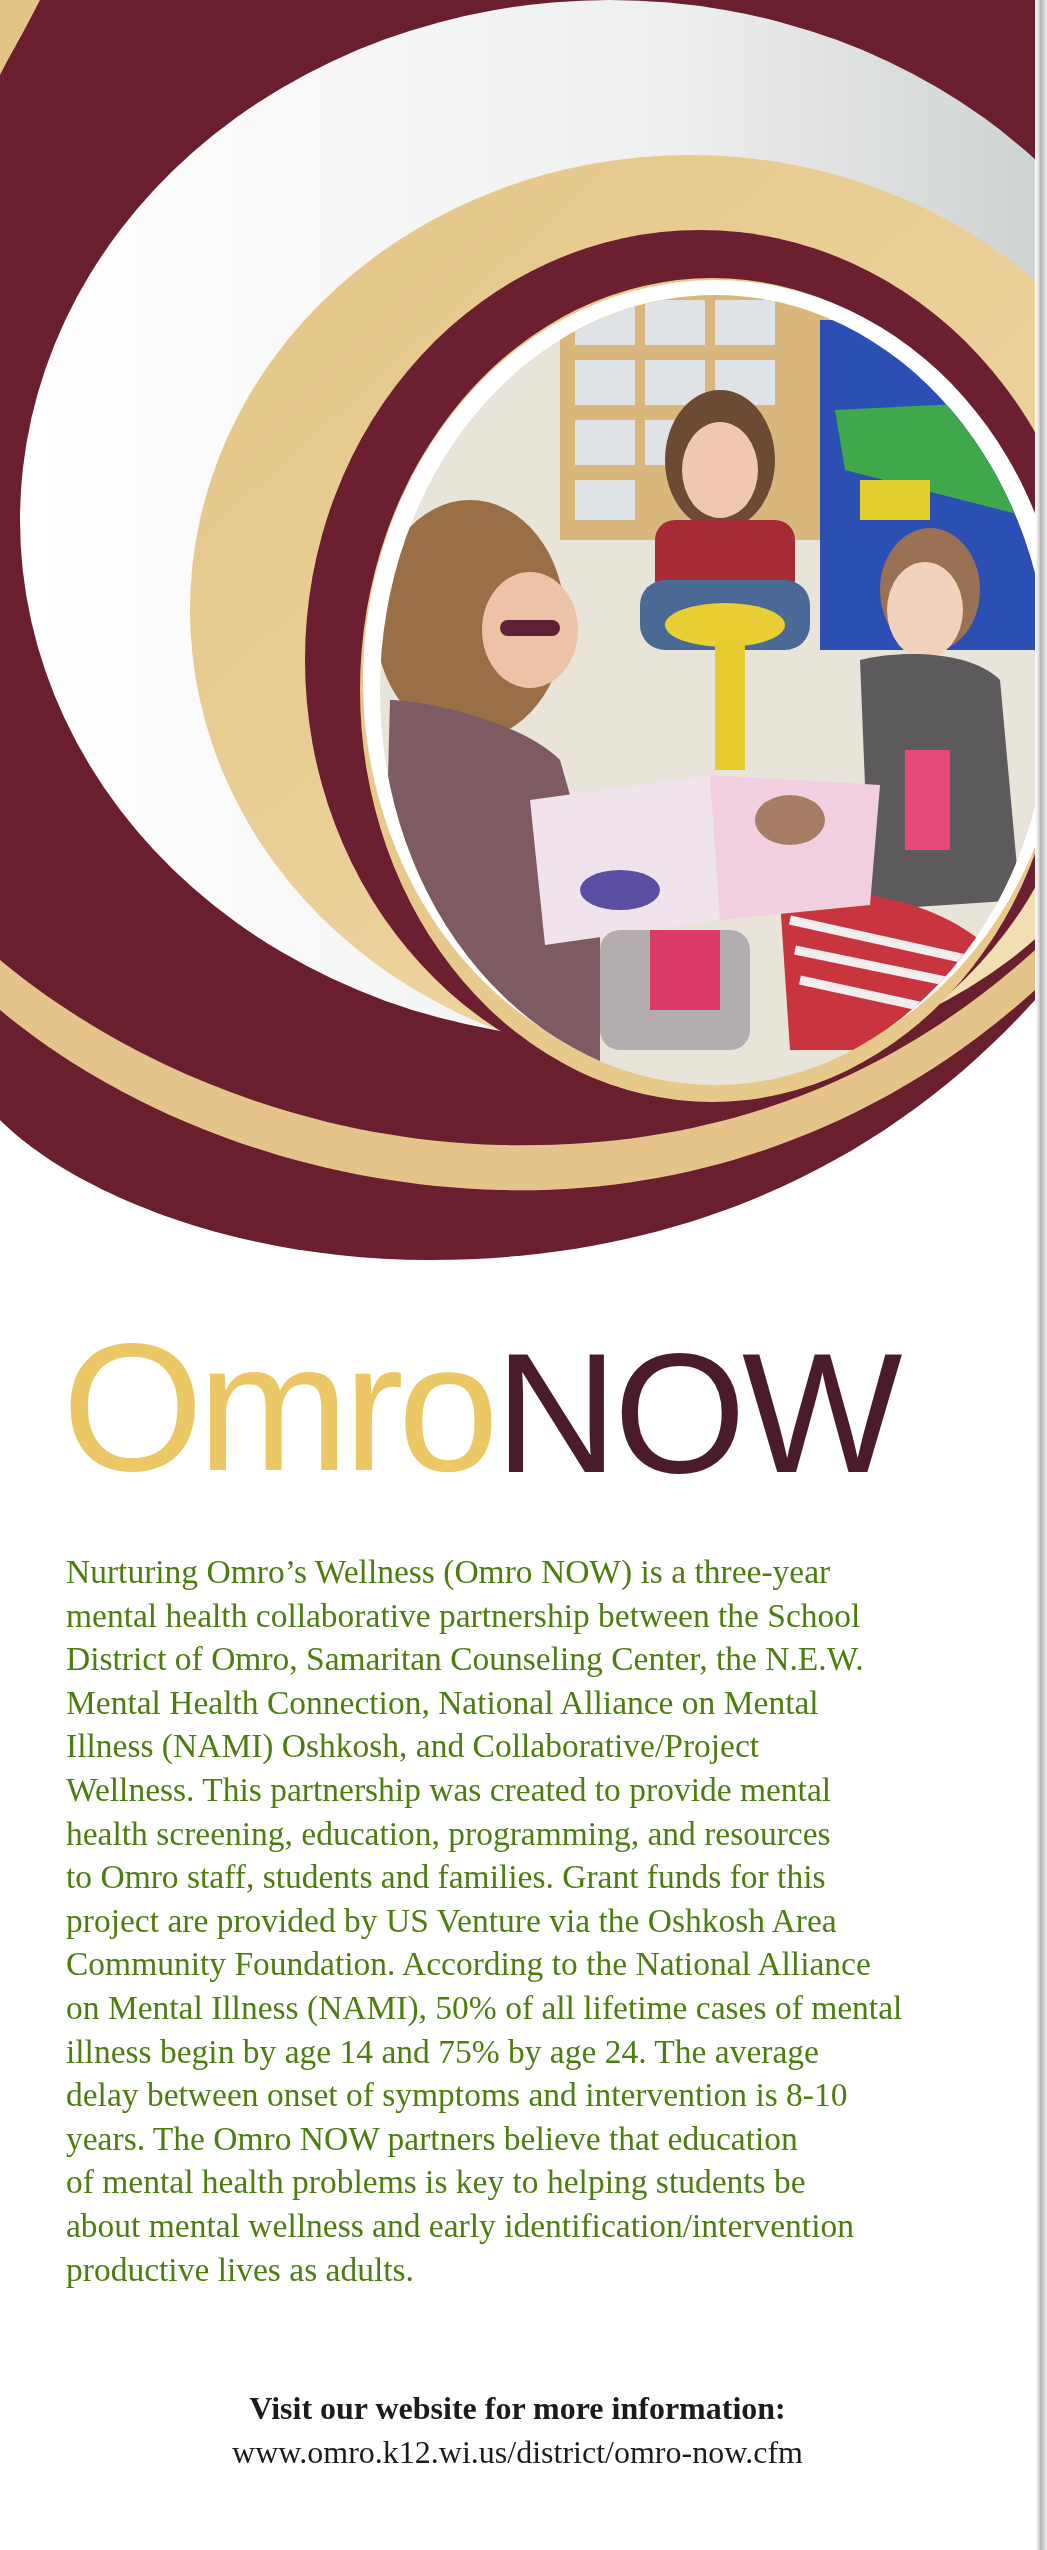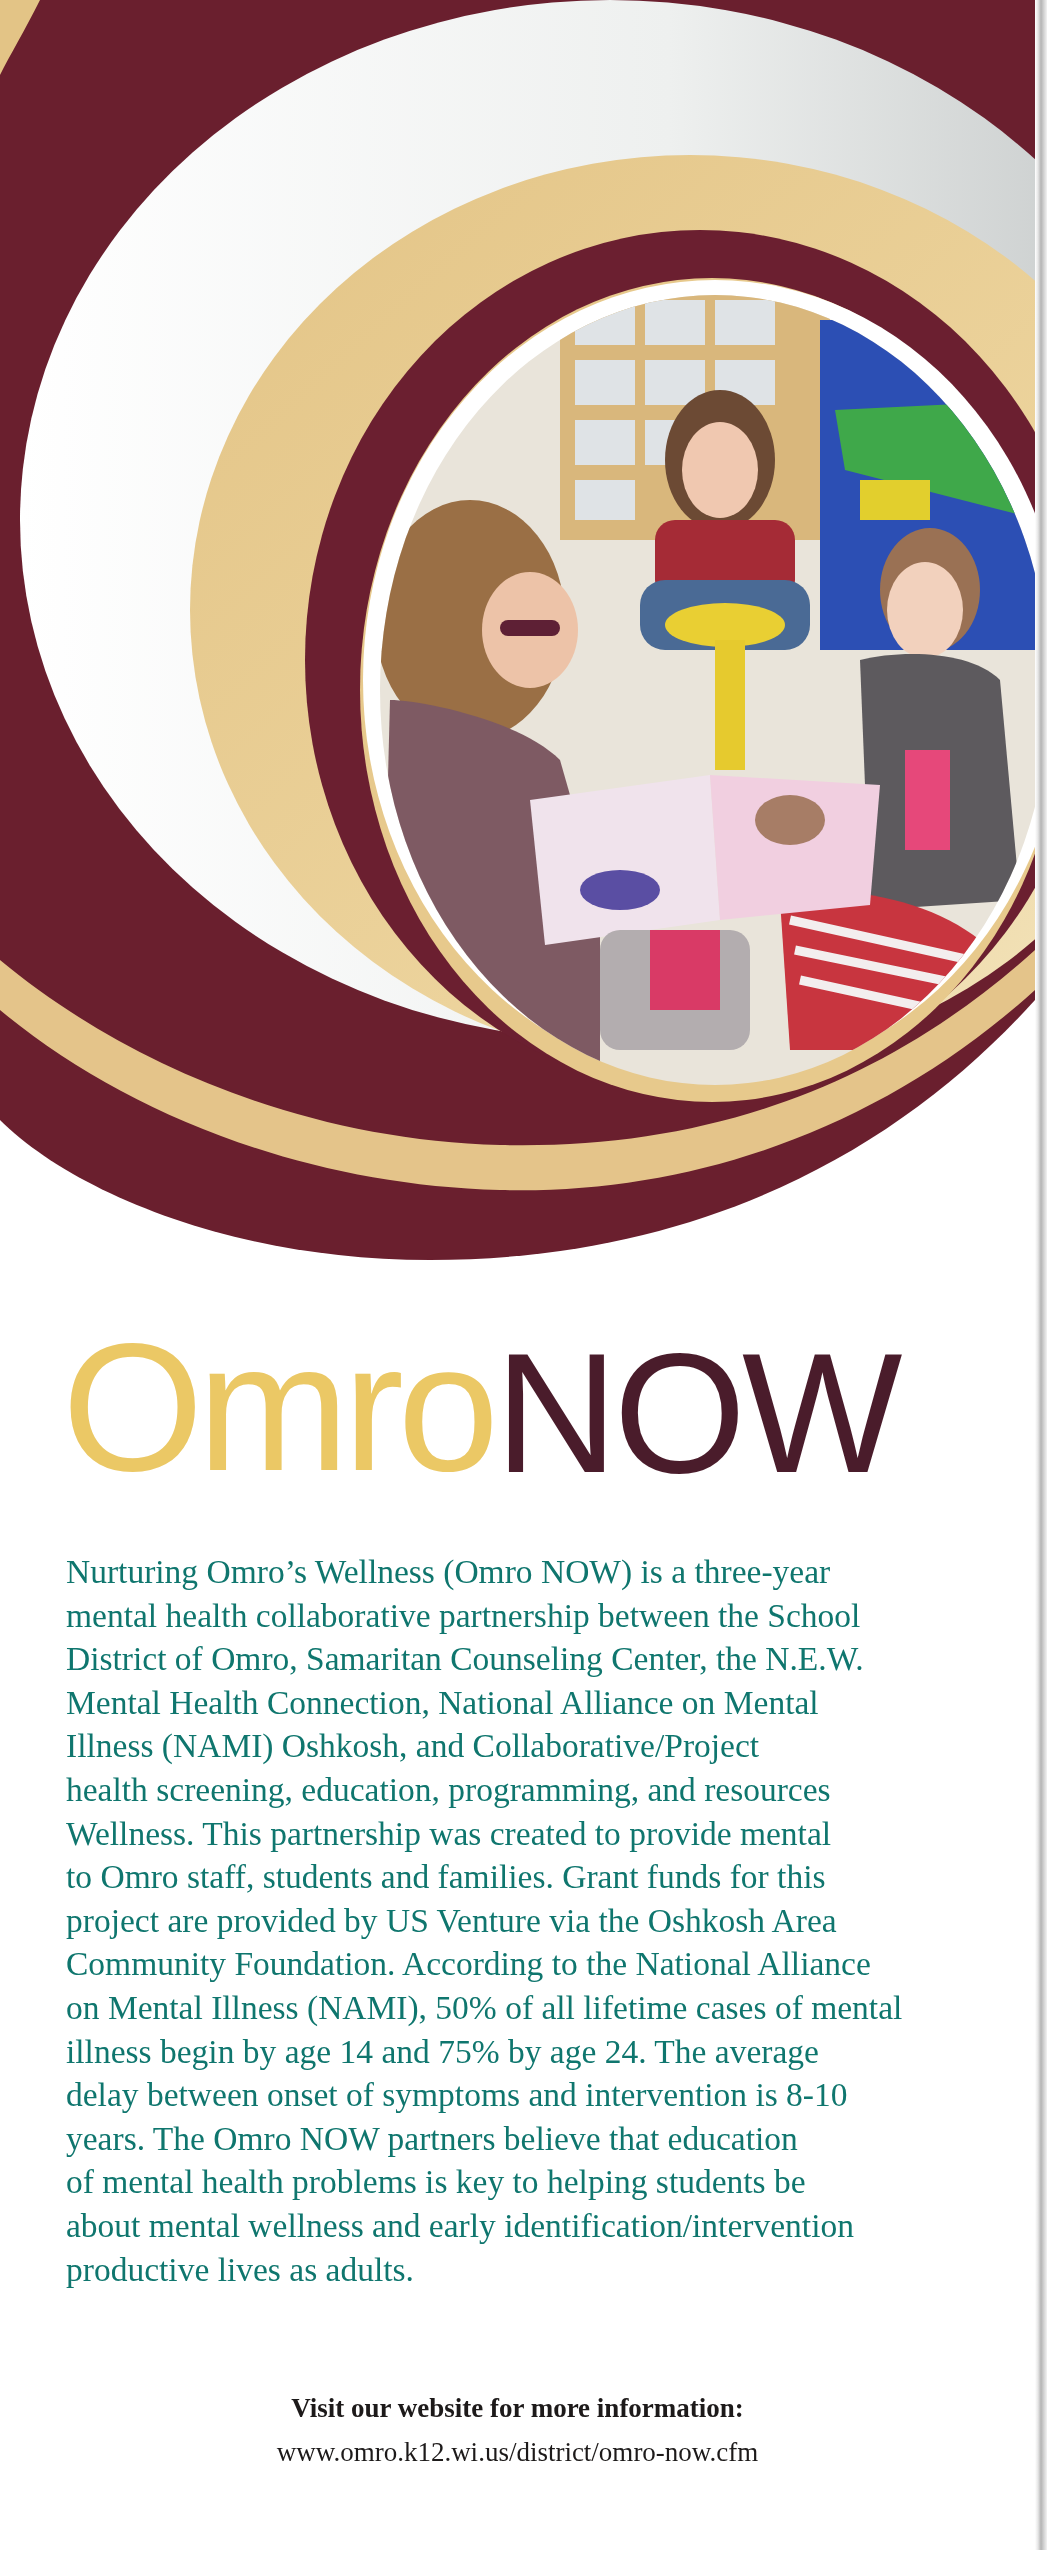--- a/index.html
+++ b/index.html
@@ -3,23 +3,23 @@
 <meta charset="utf-8">
 <style>
   html, body { margin:0; padding:0; }
   body { width:1047px; height:2550px; background:#ffffff; position:relative; overflow:hidden; font-family:"Liberation Serif", "DejaVu Serif", serif; color:#1d1a1a; }
   .edge { position:absolute; top:0; right:0; width:12px; height:2550px; background:linear-gradient(to right,#ffffff 0,#e6e6e6 3px,#b4b4b4 6px,#d4d4d4 9px,#f2f2f2 12px); }
   .hero { position:absolute; left:0; top:0; width:1035px; height:1280px; overflow:hidden; }
   .hero svg { position:absolute; left:0; top:0; }
   .logo { position:absolute; left:62px; top:1328px; height:170px; display:flex; align-items:flex-end; white-space:nowrap; }
   .logo .omro { font-family:"Liberation Sans", "DejaVu Sans", sans-serif; font-weight:300; font-size:182px; line-height:1; color:#ebc865; letter-spacing:-6px; -webkit-text-stroke:0; }
   .logo .now { font-family:"Liberation Sans", "DejaVu Sans", sans-serif; font-weight:400; font-size:170px; line-height:1; color:#4a1c2b; letter-spacing:-4px; margin-left:2px; }
-  .body-text { position:absolute; left:66px; top:1550px; width:935px; font-size:33.5px; line-height:43.6px; color:#0f766e; }
+  .body-text { position:absolute; left:66px; top:1550px; width:935px; font-size:33.5px; line-height:43.6px; color:#4d7c0f; }
   .body-text p { margin:0; }
-  .footer { position:absolute; left:0; width:1035px; top:2386px; text-align:center; font-size:27px; line-height:44px; }
+  .footer { position:absolute; left:0; width:1035px; top:2386px; text-align:center; font-size:32px; line-height:44px; }
   .footer .cta { font-weight:700; }
 </style>
 </head>
 <body>
 
 <div class="hero">
   <svg width="1035" height="1280" viewBox="0 0 1035 1280">
     <defs>
       <linearGradient id="silv" x1="0" y1="0" x2="1" y2="0">
         <stop offset="0" stop-color="#ffffff"></stop>
@@ -107,22 +107,22 @@
   <span class="omro">Omro</span>
   <span class="now">NOW</span>
 </div>
 
 <div class="body-text">
   <p>Nurturing Omro’s Wellness (Omro NOW) is a three-year</p>
   <p>mental health collaborative partnership between the School</p>
   <p>District of Omro, Samaritan Counseling Center, the N.E.W.</p>
   <p>Mental Health Connection, National Alliance on Mental</p>
   <p>Illness (NAMI) Oshkosh, and Collaborative/Project</p>
+  <p>Wellness. This partnership was created to provide mental</p>
   <p>health screening, education, programming, and resources</p>
-  <p>Wellness. This partnership was created to provide mental</p>
   <p>to Omro staff, students and families. Grant funds for this</p>
   <p>project are provided by US Venture via the Oshkosh Area</p>
   <p>Community Foundation. According to the National Alliance</p>
   <p>on Mental Illness (NAMI), 50% of all lifetime cases of mental</p>
   <p>illness begin by age 14 and 75% by age 24. The average</p>
   <p>delay between onset of symptoms and intervention is 8-10</p>
   <p>years. The Omro NOW partners believe that education</p>
   <p>of mental health problems is key to helping students be</p>
   <p>about mental wellness and early identification/intervention</p>
   <p>productive lives as adults.</p>

